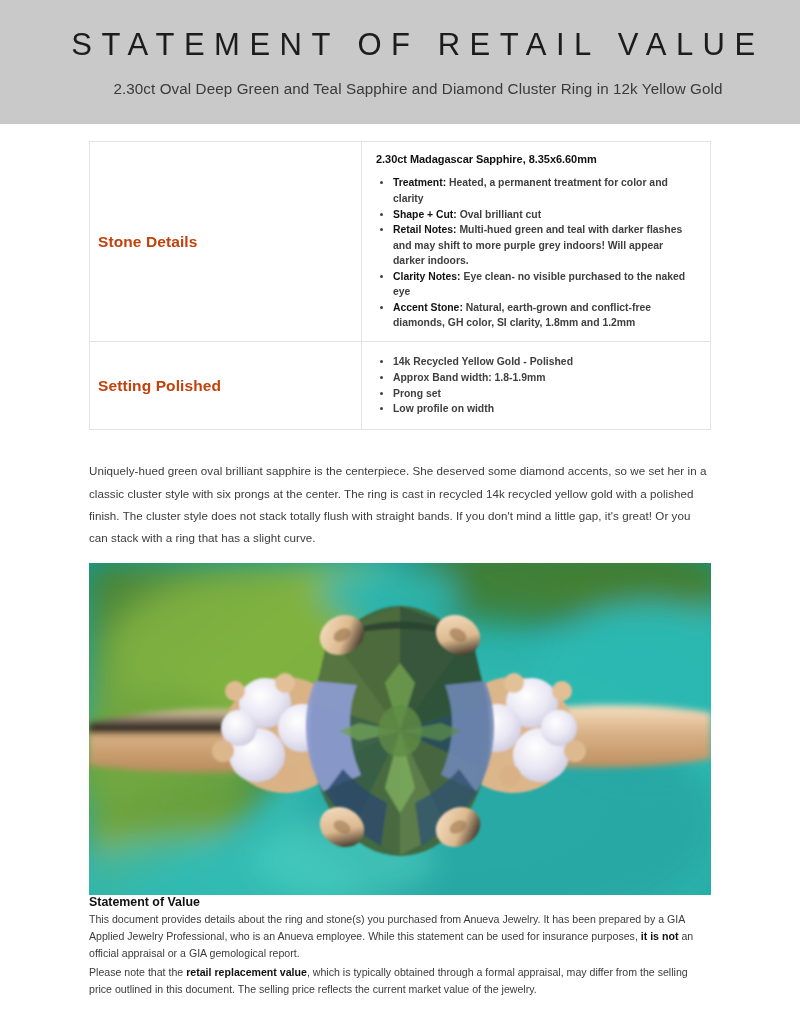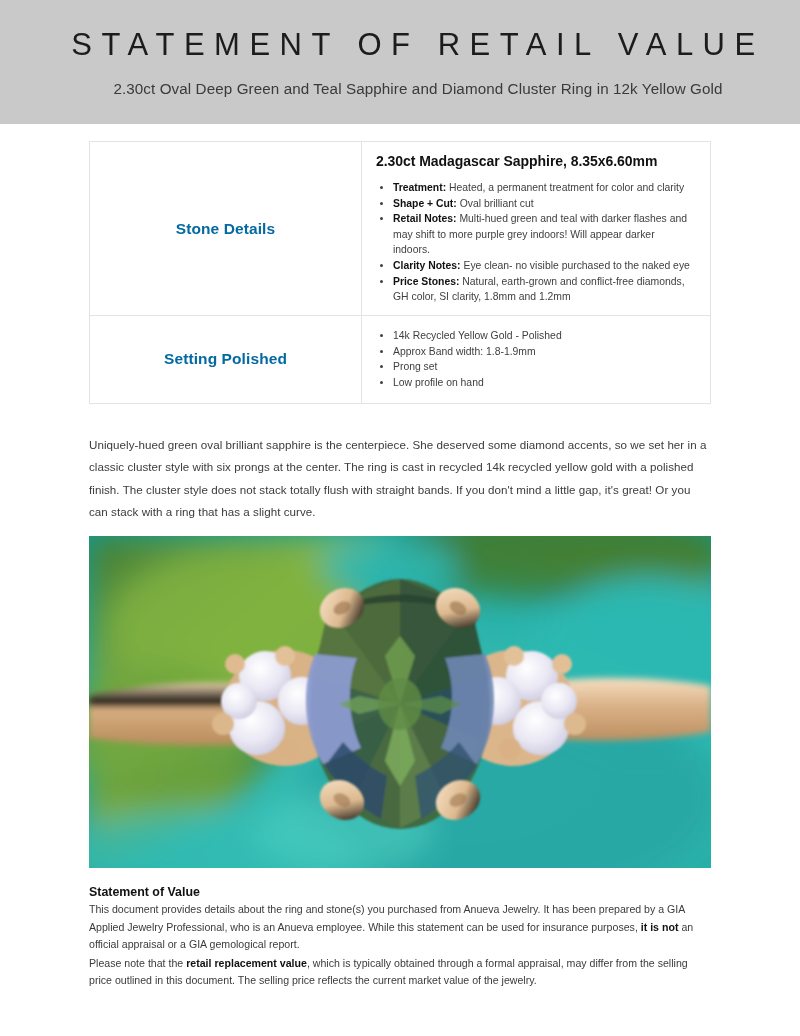--- a/index.html
+++ b/index.html
@@ -49,45 +49,46 @@
     width: 622px;
     border-collapse: collapse;
     table-layout: fixed;
   }
   .spec-table td {
     border: 1px solid #e3e3e3;
     vertical-align: middle;
   }
   .spec-label-cell {
     width: 272px;
-    text-align: center;
+    text-align: left;
     font-size: 15.5px;
     font-weight: bold;
-    color: #0369a1;
+    color: #c2410c;
     padding: 10px 8px;
     letter-spacing: 0.1px;
   }
   .spec-value-cell {
     padding: 9px 16px 10px 14px;
     font-size: 10.4px;
     color: #404040;
     line-height: 1.47;
   }
   .stone-heading {
     font-weight: bold;
     color: #111;
-    font-size: 14px;
+    font-size: 11px;
     margin-bottom: 8px;
     letter-spacing: -0.05px;
   }
   .spec-value-cell ul {
     padding-left: 17px;
   }
   .spec-value-cell li {
     margin-bottom: 0.5px;
+    font-weight: bold;
   }
   .spec-value-cell li b { color: #111; }
 
   .price-row .spec-value-cell {
     text-align: center;
     font-size: 18.5px;
     font-weight: bold;
     color: #111;
     padding: 16px 8px;
   }
@@ -108,21 +109,20 @@
     width: 622px;
     height: 332px;
     position: relative;
     overflow: hidden;
     background: #2bb3ab;
   }
   .photo svg { display: block; width: 100%; height: 100%; }
 
   
   .sov-title {
-    margin-top: 17px;
     font-size: 12.4px;
     font-weight: bold;
     color: #111;
   }
   .sov-para {
     margin-top: 2px;
     font-size: 10.6px;
     line-height: 1.62;
     color: #3b3b3b;
   }
@@ -142,32 +142,32 @@
     <tbody>
       <tr>
         <td class="spec-label-cell">Stone Details</td>
         <td class="spec-value-cell">
           <div class="stone-heading">2.30ct Madagascar Sapphire, 8.35x6.60mm</div>
           <ul>
             <li><b>Treatment:</b><span> Heated, a permanent treatment for color and clarity</span></li>
             <li><b>Shape + Cut:</b><span> Oval brilliant cut</span></li>
             <li><b>Retail Notes:</b><span> Multi-hued green and teal with darker flashes and may shift to more purple grey indoors! Will appear darker indoors.</span></li>
             <li><b>Clarity Notes:</b><span> Eye clean- no visible purchased to the naked eye</span></li>
-            <li><b>Price Stones:</b><span> Natural, earth-grown and conflict-free diamonds, GH color, SI clarity, 1.8mm and 1.2mm</span></li>
+            <li><b>Accent Stone:</b><span> Natural, earth-grown and conflict-free diamonds, GH color, SI clarity, 1.8mm and 1.2mm</span></li>
           </ul>
         </td>
       </tr>
       <tr class="setting-row">
         <td class="spec-label-cell">Setting Polished</td>
         <td class="spec-value-cell">
           <ul>
             <li>14k Recycled Yellow Gold - Polished</li>
             <li>Approx Band width: 1.8-1.9mm</li>
             <li>Prong set</li>
-            <li>Low profile on hand</li>
+            <li>Low profile on width</li>
           </ul>
         </td>
       </tr>
     </tbody>
   </table>
 
   <p class="description">Uniquely-hued green oval brilliant sapphire is the centerpiece. She deserved some diamond accents, so we set her in a classic cluster style with six prongs at the center. The ring is cast in recycled 14k recycled yellow gold with a polished finish. The cluster style does not stack totally flush with straight bands. If you don't mind a little gap, it's great! Or you can stack with a ring that has a slight curve.</p>
 
   <div class="photo">
     <svg viewBox="0 0 622 332" preserveAspectRatio="none">

